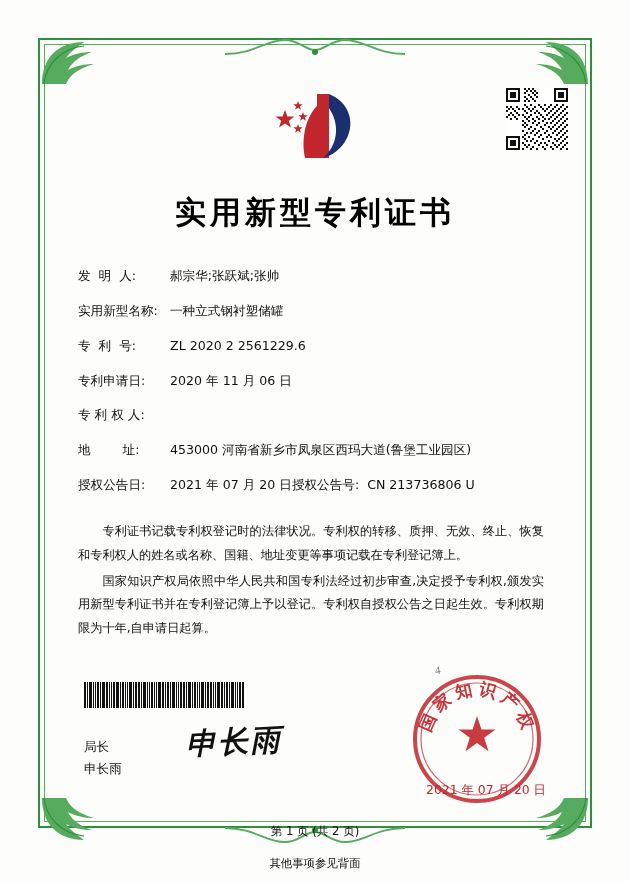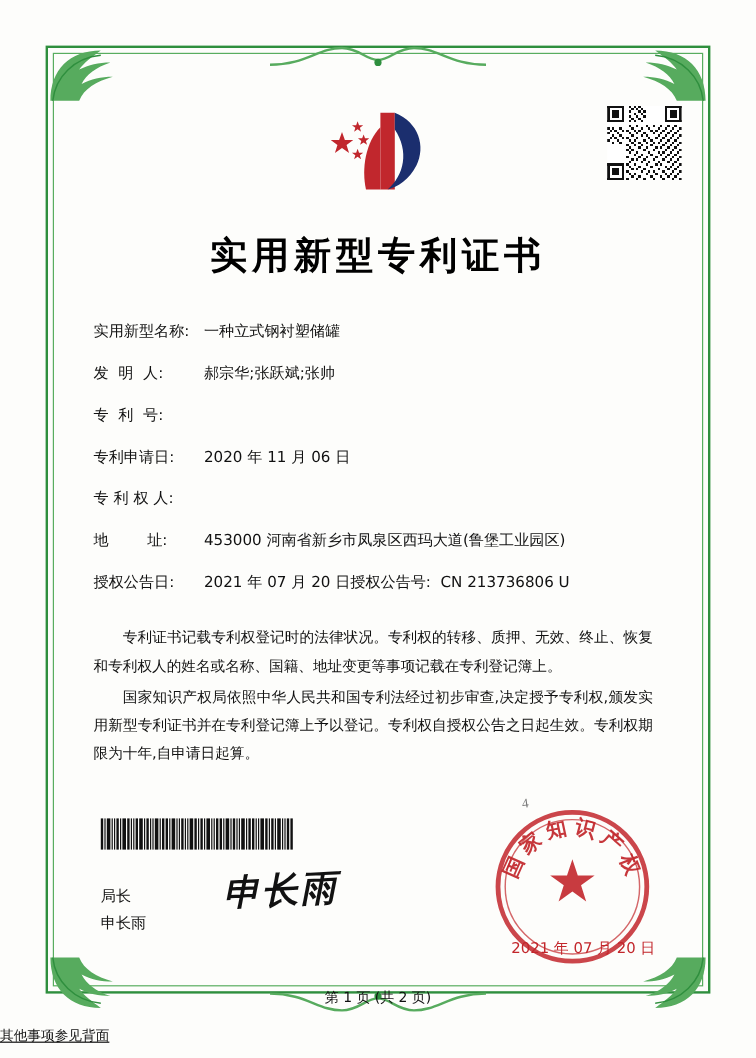--- a/index.html
+++ b/index.html
@@ -220,24 +220,24 @@
     top: 824px;
     text-align: center;
     font-size: 11.6px;
     color: #111;
     font-family: "DejaVu Sans", "Liberation Sans", sans-serif;
   }
   .footer-note {
     position: absolute;
     left: 0; right: 0;
     top: 856px;
+    text-align: center;
     font-size: 11.4px;
     color: #111;
     font-family: "DejaVu Sans", "Liberation Sans", sans-serif;
-    text-decoration: underline;
   }
 </style>
 </head>
 <body>
 
 <div class="cert-page">
 
   <div class="border-outer"></div>
   <div class="border-inner"></div>
 
@@ -508,29 +508,30 @@
           <rect x="27" y="30" width="1" height="1"></rect>
           <rect x="30" y="30" width="1" height="1"></rect>
       </g>
     </svg>
   </div>
 
   <div class="cert-title">实用新型专利证书</div>
 
   <div class="fields">
     <div class="field-row">
+      <span class="field-label">发  明  人:</span>
+      <span class="field-value">郝宗华;张跃斌;张帅</span>
+    </div>
+    <div class="field-row">
       <span class="field-label">实用新型名称:</span>
       <span class="field-value">一种立式钢衬塑储罐</span>
     </div>
     <div class="field-row">
-      <span class="field-label">发  明  人:</span>
-      <span class="field-value">郝宗华;张跃斌;张帅</span>
-    </div>
-    <div class="field-row">
       <span class="field-label">专  利  号:</span>
+      <span class="field-value">ZL 2020 2 2561229.6</span>
     </div>
     <div class="field-row">
       <span class="field-label">专利申请日:</span>
       <span class="field-value">2020 年 11 月 06 日</span>
     </div>
     <div class="field-row">
       <span class="field-label">专 利 权 人:</span>
     </div>
     <div class="field-row">
       <span class="field-label">地        址:</span>

